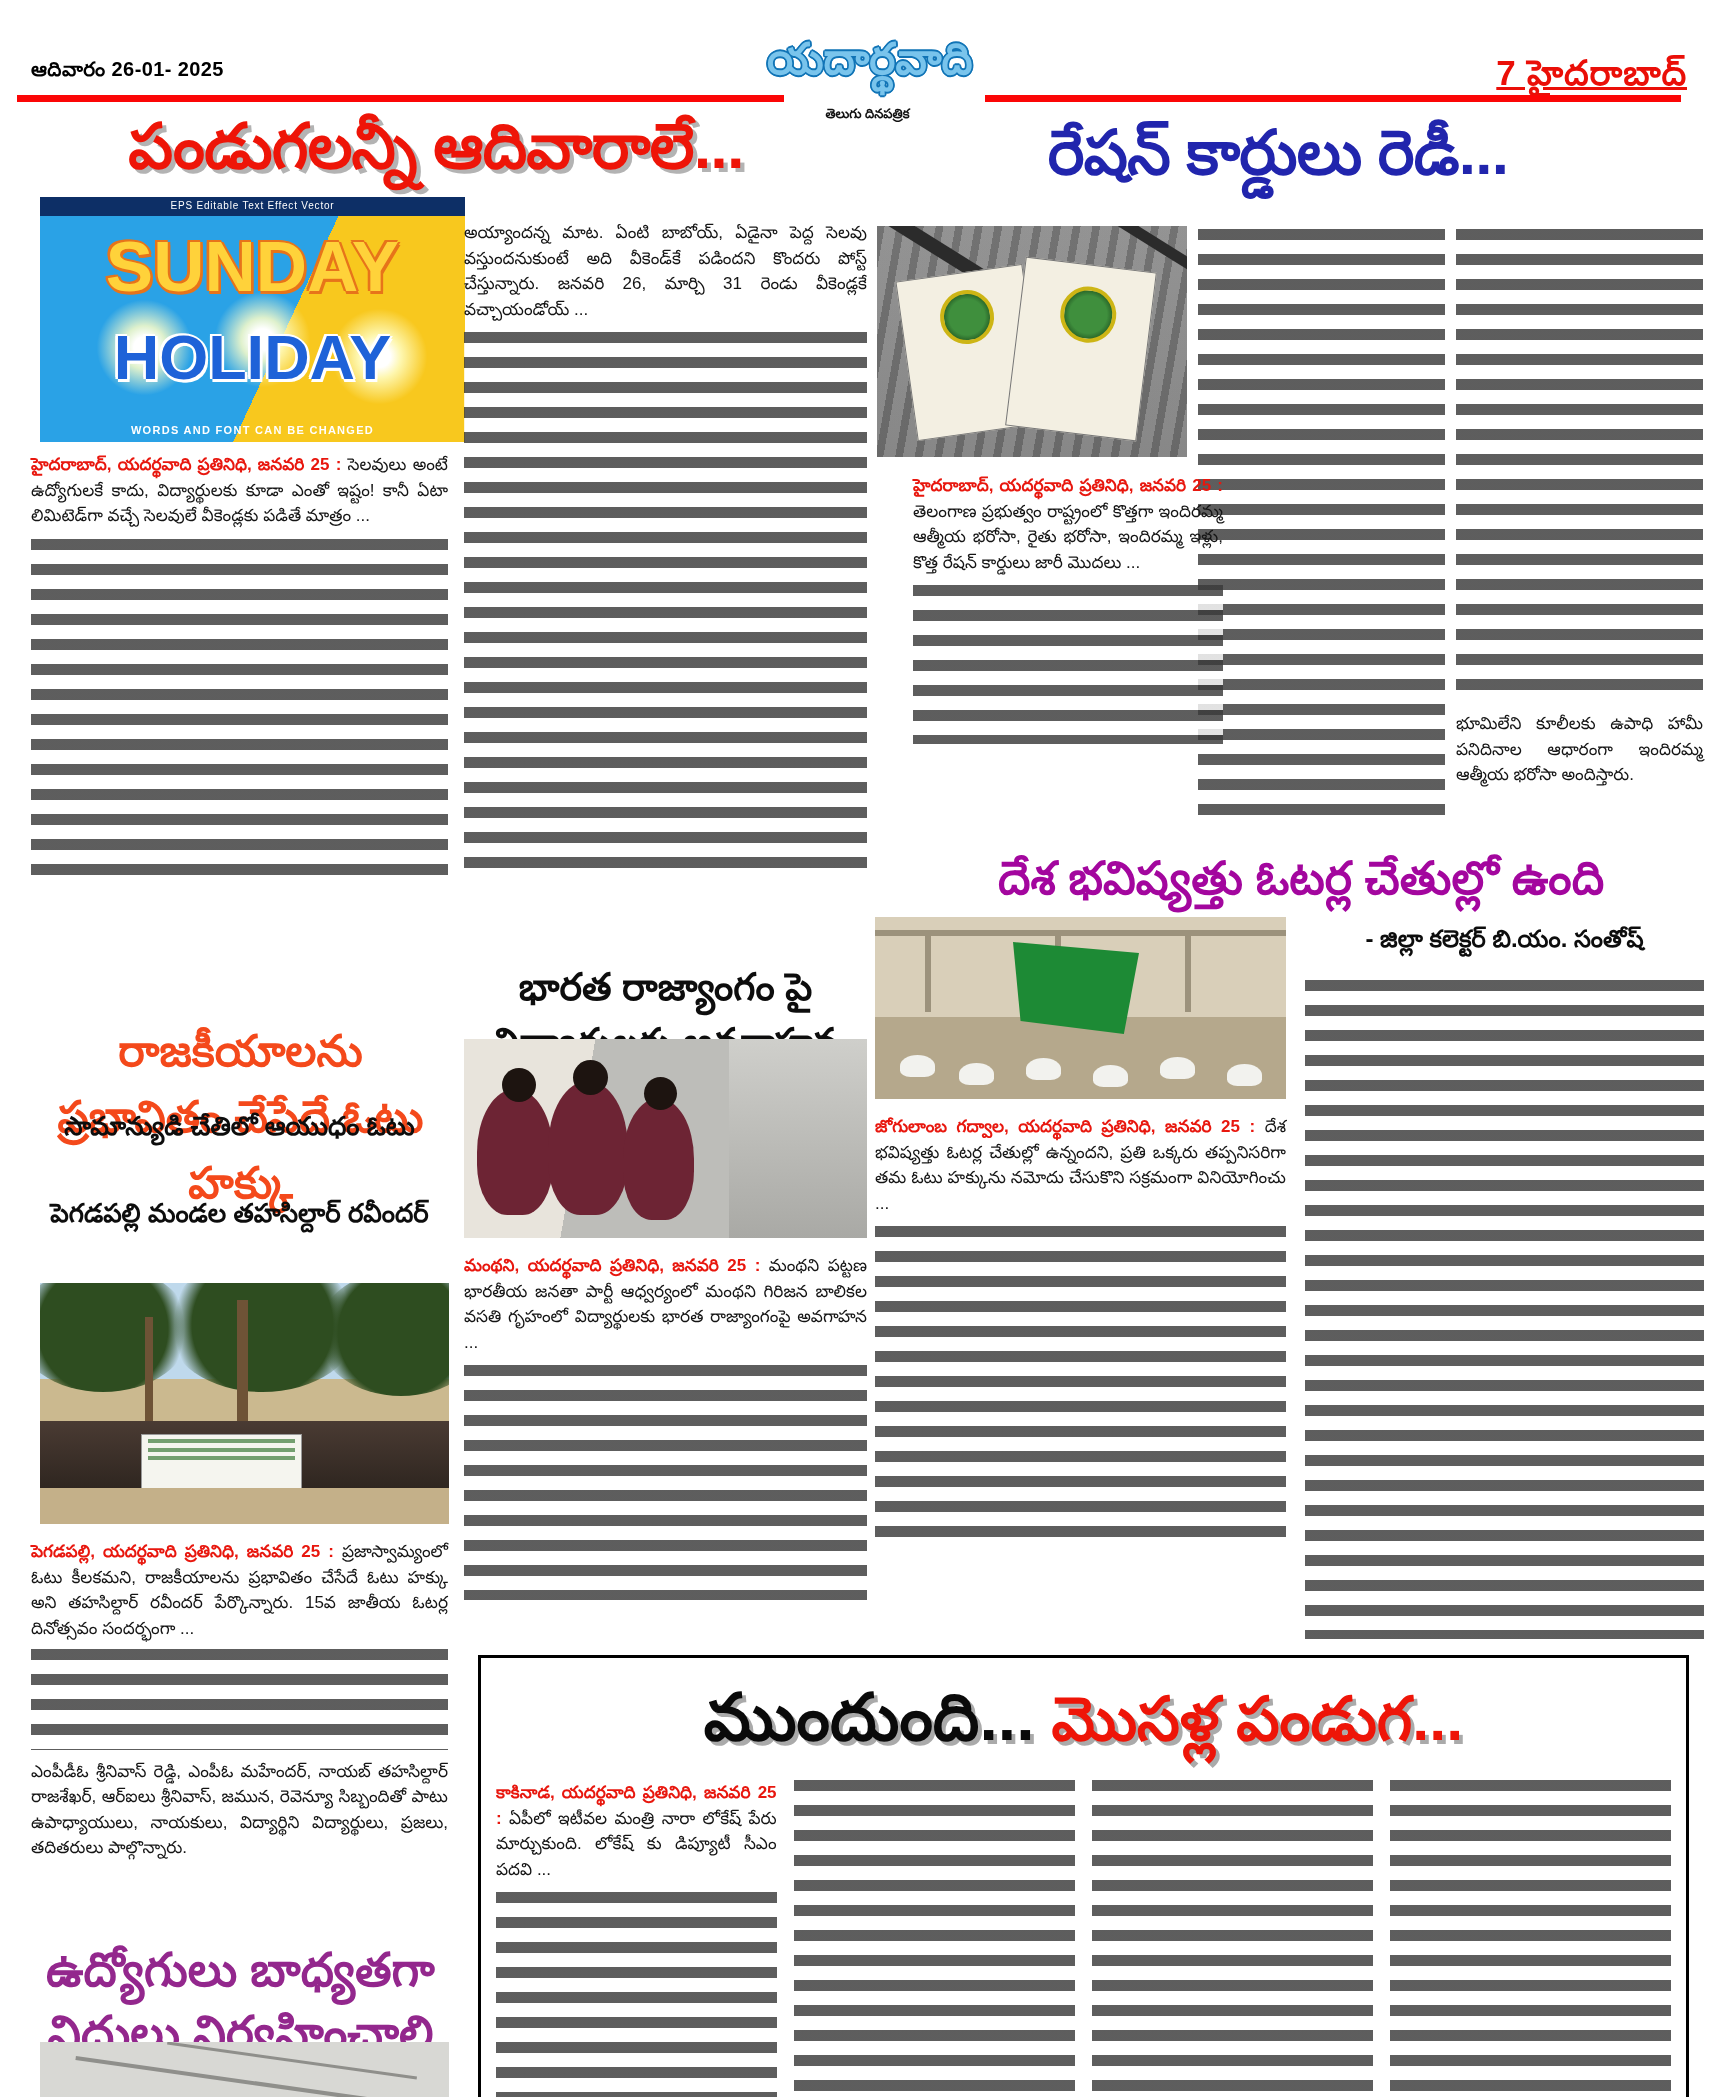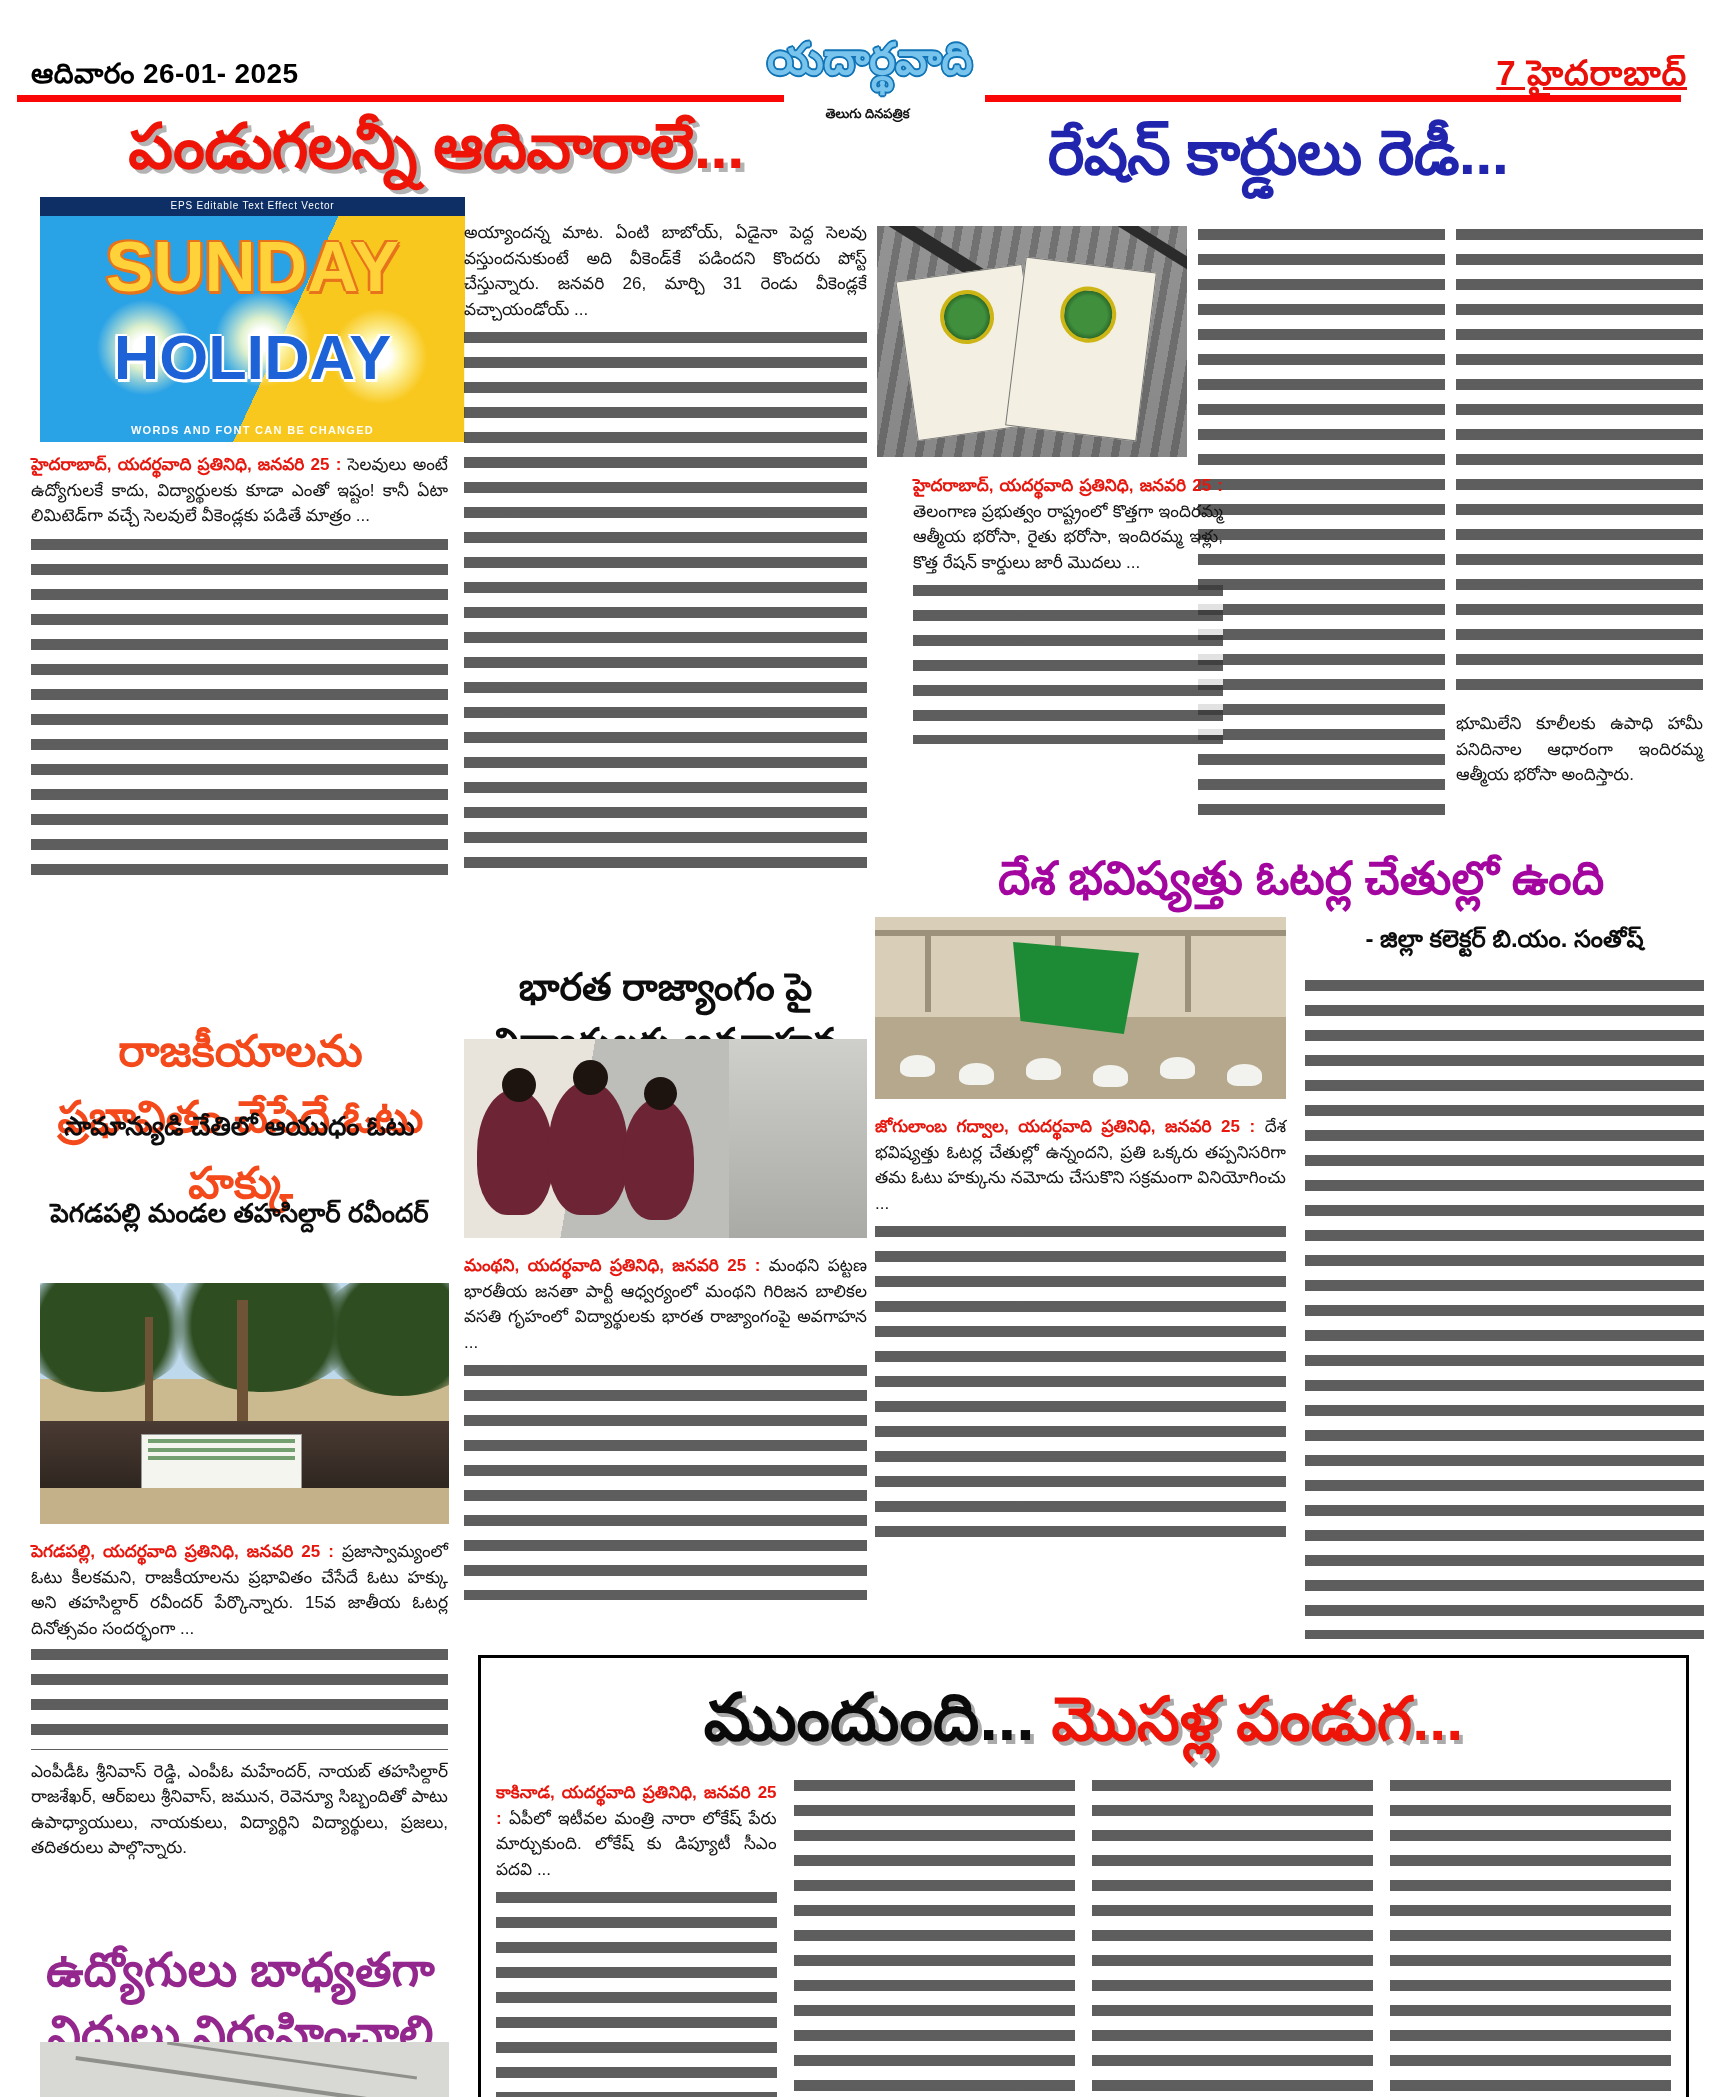--- a/index.html
+++ b/index.html
@@ -2,21 +2,21 @@
 <html style="font-size:6.7px"><head>
 <meta charset="utf-8">
 <style>
   html,body{margin:0;padding:0;background:#e8e8e8;}
   #page{position:relative;width:1734px;height:2725px;background:#ffffff;overflow:hidden;
         font-family:"Liberation Sans", sans-serif;}
   .abs{position:absolute;}
   .center{text-align:center;}
 
   
-  .date-text{font-size:28px;font-weight:bold;color:#000;letter-spacing:0.4px;}
+  .date-text{font-size:20px;font-weight:bold;color:#000;letter-spacing:0.4px;}
   .masthead{width:201px;text-align:center;}
   .masthead-title{font-size:44px;font-weight:bold;color:#79c4ec;
      text-shadow:-1.7px 0 #1174b6,1.7px 0 #1174b6,0 -1.7px #1174b6,0 1.7px #1174b6,
                  -1.3px -1.3px #1174b6,1.3px 1.3px #1174b6,-1.3px 1.3px #1174b6,1.3px -1.3px #1174b6;}
   .masthead-tagline{font-size:13px;color:#111;font-weight:bold;margin-top:11px;}
   .page-info{font-size:35px;font-weight:bold;color:#ea0f08;text-align:right;letter-spacing:0.8px;}
   .red-rule{background:#fb0606;height:6.7px;}
 
   
   .hl{font-weight:bold;line-height:1.15;}

